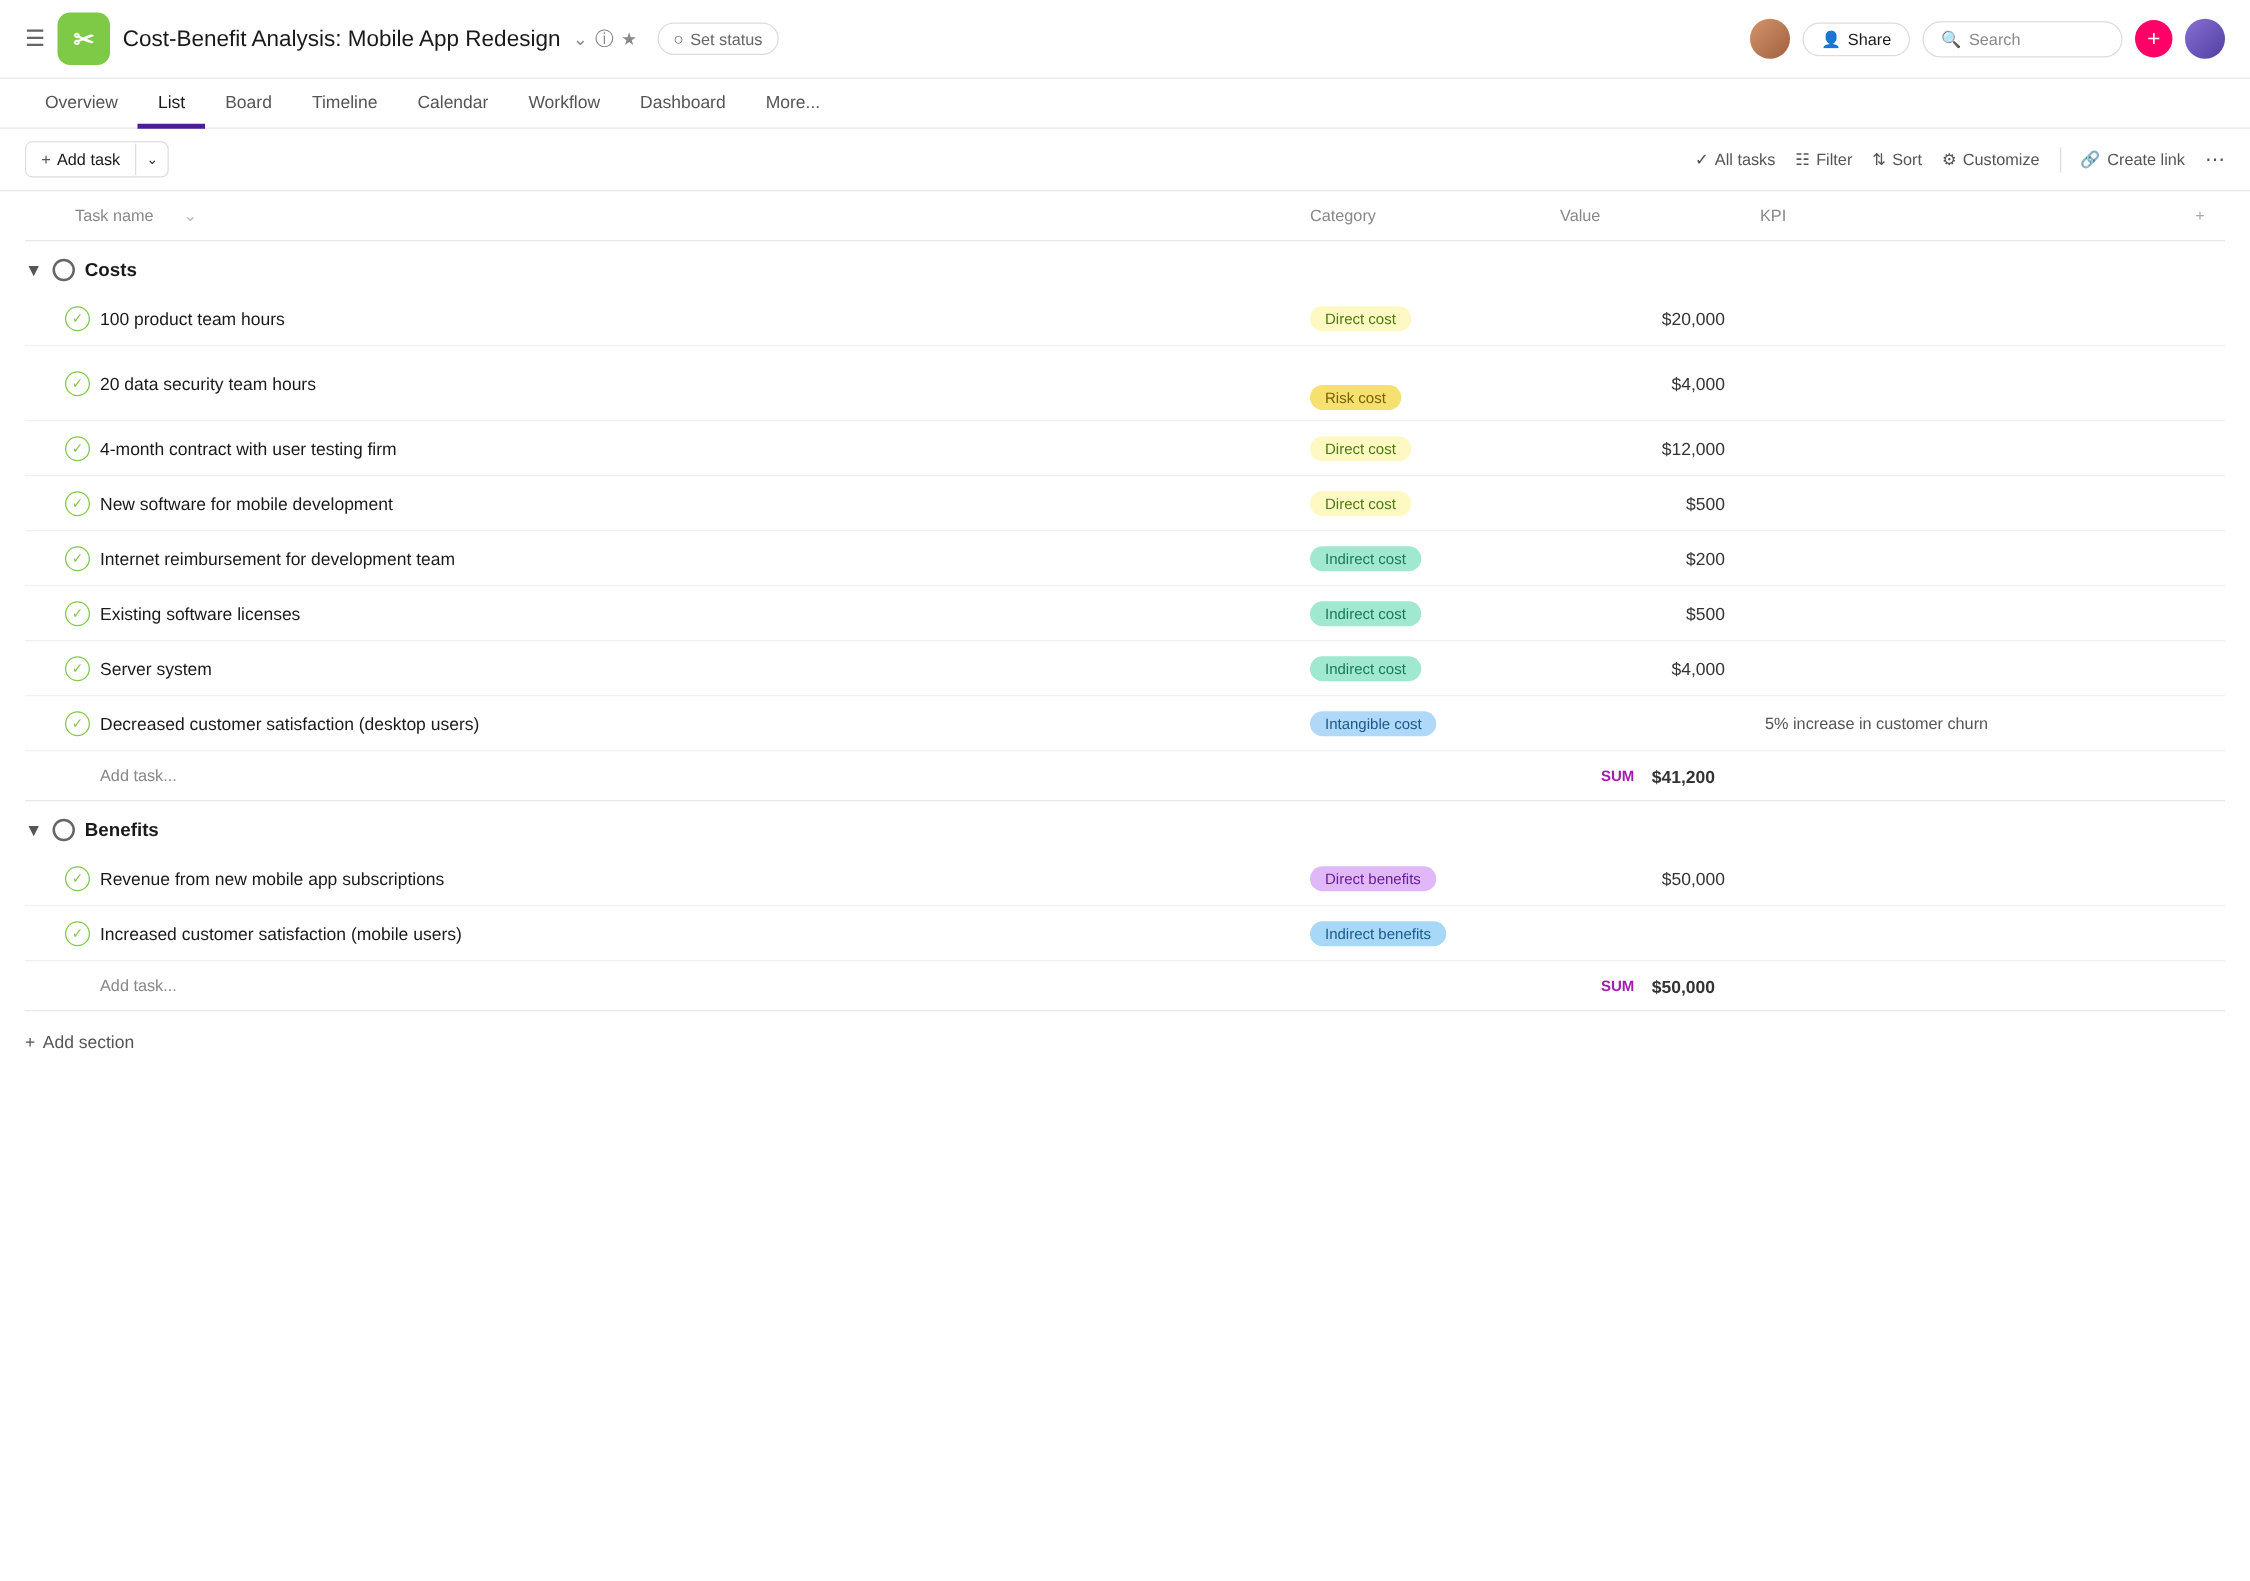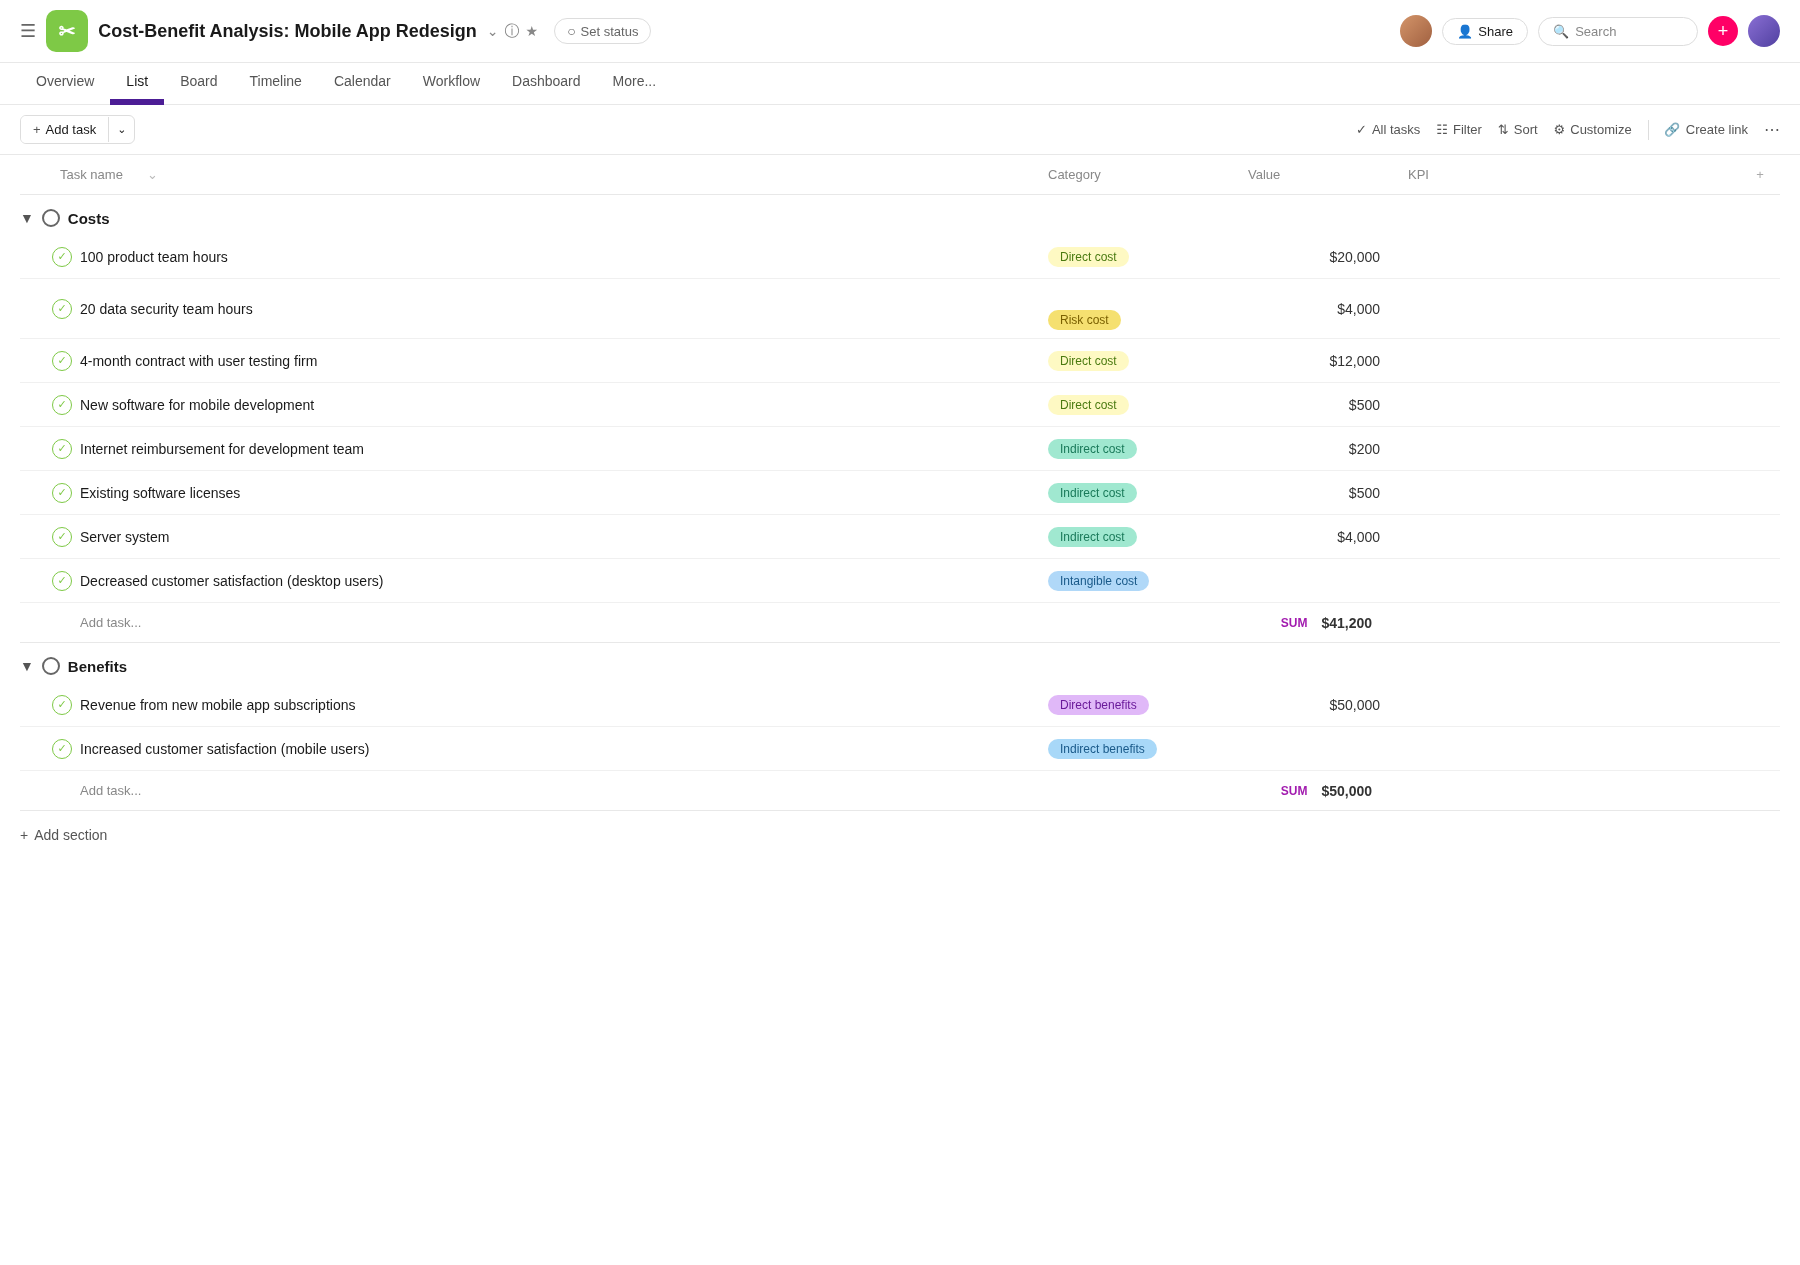--- a/index.html
+++ b/index.html
@@ -13,21 +13,21 @@
       border-bottom: 1px solid #e8e8e8;
       gap: 10px;
     }
     .hamburger { cursor: pointer; color: #666; font-size: 18px; }
     .app-icon {
       width: 42px; height: 42px; background: #7ec946; border-radius: 10px;
       display: flex; align-items: center; justify-content: center;
       color: #fff; font-size: 20px; font-weight: bold; flex-shrink: 0;
     }
     .project-title {
-      font-size: 18px; font-weight: 700; color: #1a1a1a;
+      font-size: 18px; font-weight: 400; color: #1a1a1a;
     }
     .title-icons { display: flex; gap: 6px; align-items: center; color: #888; }
     .set-status {
       display: flex; align-items: center; gap: 5px; color: #666;
       border: 1px solid #ddd; border-radius: 20px; padding: 4px 12px;
       font-size: 13px; cursor: pointer; margin-left: 6px;
     }
     .top-bar-right { margin-left: auto; display: flex; align-items: center; gap: 10px; }
     .avatar-img { width: 32px; height: 32px; border-radius: 50%; background: linear-gradient(135deg, #d4956a, #a06040); }
     .share-btn {
@@ -48,21 +48,21 @@
 
     
     .nav-tabs {
       display: flex; gap: 0; padding: 0 20px;
       border-bottom: 1px solid #e8e8e8;
     }
     .nav-tab {
       padding: 10px 16px; font-size: 14px; color: #555; cursor: pointer;
       border-bottom: 2px solid transparent; margin-bottom: -1px;
     }
-    .nav-tab.active { color: #1a1a1a; border-bottom: 6px solid #4c1d95; font-weight: 500; }
+    .nav-tab.active { color: #1a1a1a; border-bottom: 4px solid #4c1d95; font-weight: 500; }
 
     
     .toolbar {
       display: flex; align-items: center; padding: 10px 20px; gap: 10px;
       border-bottom: 1px solid #e8e8e8;
     }
     .add-task-btn {
       display: flex; align-items: center; gap: 2px;
       border: 1px solid #ddd; border-radius: 6px; padding: 6px 12px;
       font-size: 13px; cursor: pointer; background: #fff;
@@ -349,20 +349,21 @@
 
   <div class="task-row">
     <div class="task-name-cell">
       <div class="task-check done">✓</div>
       <span class="task-label">Decreased customer satisfaction (desktop users)</span>
     </div>
     <div class="task-cell">
       <span class="badge badge-intangible-cost">Intangible cost</span>
     </div>
     <div class="task-cell value-cell"></div>
+    <div class="task-cell kpi-cell">5% increase in customer churn</div>
     <div></div>
   </div>
 
   <div class="sum-row">
     <div class="add-task-row">Add task...</div>
     <div></div>
     <div style="display:flex;align-items:center;justify-content:flex-end;padding-right:8px;gap:6px;">
       <span class="sum-label">SUM</span>
       <span class="sum-value">$41,200</span>
     </div>

